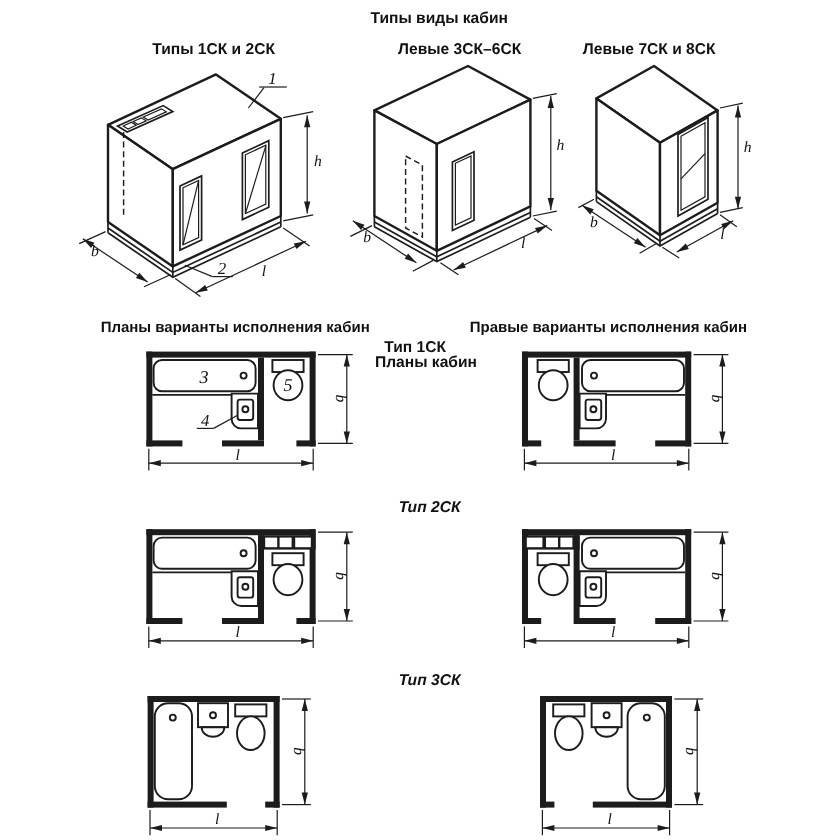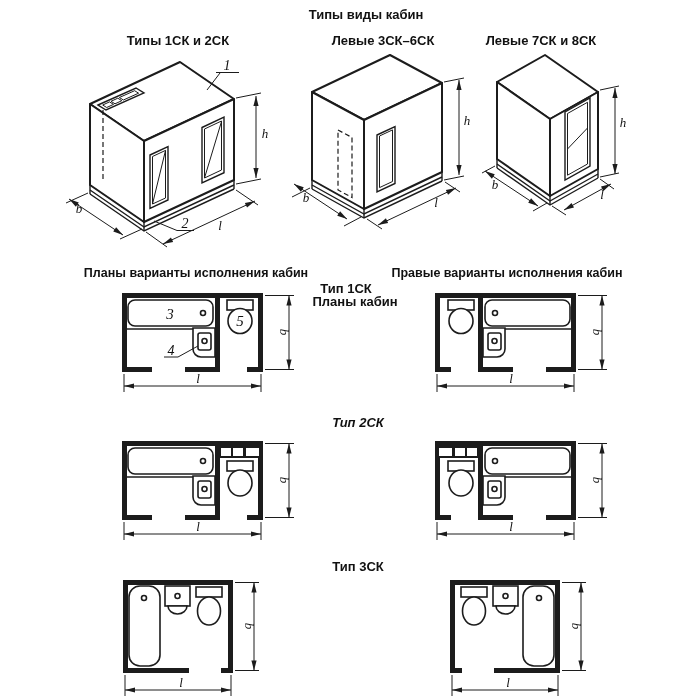--- a/index.html
+++ b/index.html
@@ -31,21 +31,21 @@
 
   <div class="lbl" style="left:366px;top:7px;">Типы виды кабин</div>
   <div class="lbl" style="left:178px;top:33px;">Типы 1СК и 2СК</div>
   <div class="lbl" style="left:383px;top:33px;">Левые 3СК–6СК</div>
   <div class="lbl" style="left:541px;top:33px;">Левые 7СК и 8СК</div>
   <div class="lbl" style="left:355px;top:249px;margin-top:45px;">Планы кабин</div>
   <div class="lbl small" style="left:196px;top:266px;">Планы варианты исполнения кабин</div>
   <div class="lbl small" style="left:507px;top:266px;">Правые варианты исполнения кабин</div>
   <div class="lbl" style="left:346px;top:281px;">Тип 1СК</div>
   <div class="lbl" style="left:358px;top:415px;font-style:italic;">Тип 2СК</div>
-  <div class="lbl" style="left:358px;top:559px;">Тип 3СК</div>
+  <div class="lbl" style="left:358px;top:559px;font-style:italic;">Тип 3СК</div>
 
   <svg style="left:50px;top:52px;" width="235" height="200" viewBox="0 0 235 200">
     <defs>
       <marker id="aE" markerWidth="12" markerHeight="8" refX="10.5" refY="4" orient="auto" markerUnits="userSpaceOnUse">
         <path d="M10.5,4 L0.5,6.6 L0.5,1.4 Z" fill="#1c1c1c"></path>
       </marker>
       <marker id="aS" markerWidth="12" markerHeight="8" refX="1.5" refY="4" orient="auto" markerUnits="userSpaceOnUse">
         <path d="M1.5,4 L11.5,6.6 L11.5,1.4 Z" fill="#1c1c1c"></path>
       </marker>
     </defs>

